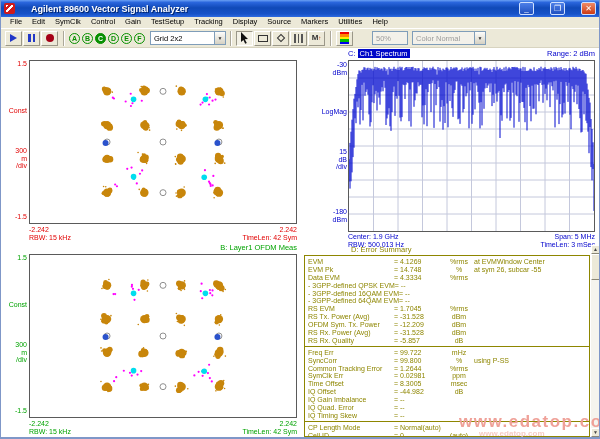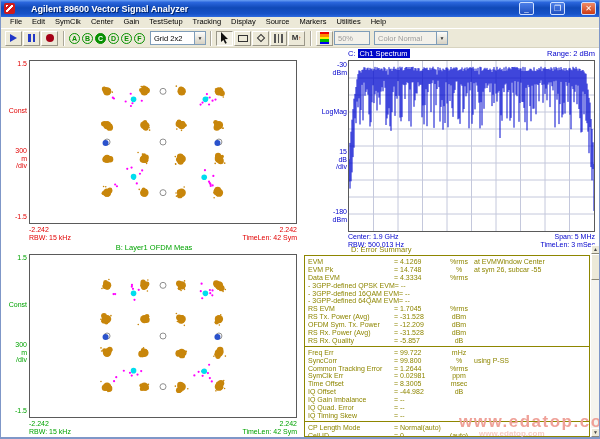--- a/index.html
+++ b/index.html
@@ -83,21 +83,21 @@
     <span class="title-text">Agilent 89600 Vector Signal Analyzer</span>
     <span class="win-btn win-min">_</span>
     <span class="win-btn win-max">❐</span>
     <span class="win-btn win-close">✕</span>
   </div>
 
   <div class="menubar">
       <span class="menu-item">File</span>
       <span class="menu-item">Edit</span>
       <span class="menu-item">SymClk</span>
-      <span class="menu-item">Center</span>
+      <span class="menu-item">Control</span>
       <span class="menu-item">Gain</span>
       <span class="menu-item">TestSetup</span>
       <span class="menu-item">Tracking</span>
       <span class="menu-item">Display</span>
       <span class="menu-item">Source</span>
       <span class="menu-item">Markers</span>
       <span class="menu-item">Utilities</span>
       <span class="menu-item">Help</span>
     </div>
 
@@ -116,21 +116,21 @@
       </span>
     <span class="tsep"></span>
     <span class="trace-btns">
         <span class="trace-btn">A</span>
         <span class="trace-btn">B</span>
         <span class="trace-btn active">C</span>
         <span class="trace-btn">D</span>
         <span class="trace-btn">E</span>
         <span class="trace-btn">F</span>
       </span>
-    <span class="combo" style="width:56px">
+    <span class="combo" style="width:76px">
       <span class="cval">Grid 2x2</span>
       <span class="carrow">▼</span>
     </span>
     <span class="tsep"></span>
     <span class="tbtn pressed">
       <svg width="10" height="12" viewBox="0 0 10 12">
           <path d="M1,0 L8,7 L4.8,7.3 L6.8,11 L5.2,11.8 L3.4,8.1 L1,10 Z" fill="#111"></path>
         </svg>
     </span>
     <span class="tbtn">
@@ -152,21 +152,21 @@
     <span class="tsep"></span>
     <span class="tbtn">
       <span class="cbar">
         <i style="background:#e00"></i>
           <i style="background:#f80"></i>
           <i style="background:#fe0"></i>
           <i style="background:#0b0"></i>
           <i style="background:#00e"></i>
       </span>
     </span>
-    <span class="combo disabled" style="width:36px;margin-left:0">
+    <span class="combo disabled" style="width:36px;margin-left:18px">
       <span class="cval">50%</span>
     </span>
     <span class="combo disabled" style="width:74px;margin-left:4px">
       <span class="cval">Color Normal</span>
       <span class="carrow">▼</span>
     </span>
   </div>
 
   <div class="ylab red" style="top:60px">1.5</div>
   <div class="ylab red" style="top:107px">Const</div>
@@ -385,21 +385,21 @@
         <line y1="136.0" y2="136.0" x1="0" x2="245" stroke="#c4c8dc" stroke-width="1"></line>
         <line y1="153.0" y2="153.0" x1="0" x2="245" stroke="#c4c8dc" stroke-width="1"></line>
         <path d="M0 98.2V120.6M1 81.9V127.6M2 70.7V120.3M3 58.7V111.4M4 48.1V96.1M5 37.7V86.7M6 32.9V57.3M7 26.0V62.2M8 18.3V40.6M9 13.1V46.3M10 9.4V37.3M11 9.9V63.5M12 11.6V49.0M13 9.0V23.9M14 8.6V59.4M15 6.2V21.6M16 6.6V34.8M17 9.0V30.9M18 7.3V28.4M19 6.7V33.7M20 9.1V53.4M21 6.9V65.5M22 8.2V61.2M23 7.6V41.3M24 9.5V24.3M25 7.9V42.1M26 5.9V33.3M27 8.7V29.9M28 6.2V49.5M29 7.4V31.5M30 7.0V36.6M31 8.8V43.7M32 7.6V30.6M33 7.7V26.2M34 9.6V30.3M35 6.1V19.9M36 7.3V26.8M37 10.1V64.0M38 8.3V57.4M39 13.7V53.6M40 6.2V47.2M41 8.2V65.3M42 7.7V69.9M43 10.0V51.2M44 7.8V31.1M45 5.8V25.5M46 8.2V54.9M47 7.7V35.0M48 8.9V37.7M49 6.5V20.1M50 9.0V34.8M51 5.7V56.6M52 7.2V60.3M53 5.9V56.1M54 9.5V23.5M55 9.1V24.1M56 7.0V38.0M57 6.0V23.7M58 6.0V21.1M59 7.8V22.1M60 6.0V60.2M61 8.0V28.5M62 6.1V65.6M63 6.1V21.4M64 5.8V21.2M65 9.4V45.8M66 7.0V39.3M67 7.4V32.3M68 9.7V32.5M69 7.1V21.3M70 7.3V25.3M71 10.2V23.8M72 9.7V23.8M73 9.7V56.3M74 8.0V44.4M75 6.3V63.4M76 7.1V44.1M77 7.4V28.2M78 6.7V65.2M79 8.9V31.1M80 9.2V22.9M81 6.7V22.9M82 8.6V51.1M83 7.1V22.2M84 5.7V19.3M85 7.7V66.9M86 8.3V23.0M87 8.6V44.2M88 13.6V28.0M89 6.1V19.7M90 9.3V26.1M91 6.8V60.6M92 8.8V45.9M93 10.2V39.1M94 7.6V68.7M95 8.6V45.2M96 9.1V62.0M97 6.7V21.3M98 6.4V42.5M99 7.6V66.3M100 9.6V23.2M101 8.5V40.0M102 6.0V24.4M103 8.3V47.2M104 7.4V55.9M105 6.5V32.1M106 7.4V28.9M107 6.2V20.5M108 6.7V20.4M109 9.8V58.3M110 9.0V57.5M111 8.6V62.9M112 8.3V23.4M113 6.4V24.8M114 9.9V51.4M115 7.9V48.0M116 6.7V25.3M117 9.3V35.3M118 6.3V32.3M119 7.9V21.6M120 6.9V67.3M121 6.2V29.4M122 6.6V20.9M123 7.2V62.8M124 5.9V53.8M125 7.6V22.2M126 10.0V48.4M127 7.6V21.5M128 9.8V24.6M129 6.8V30.9M130 13.4V41.7M131 5.8V67.4M132 6.2V41.2M133 9.9V64.4M134 9.2V30.8M135 7.7V47.8M136 6.8V27.4M137 8.2V22.2M138 6.9V27.0M139 8.8V24.5M140 9.0V22.6M141 7.6V31.2M142 8.8V22.4M143 11.0V45.1M144 8.3V33.7M145 6.1V42.0M146 8.7V22.7M147 9.6V32.6M148 5.8V40.6M149 8.9V31.6M150 8.2V29.9M151 6.8V77.0M152 8.9V54.3M153 8.1V59.8M154 10.1V27.3M155 6.5V31.1M156 10.0V23.6M157 5.7V22.6M158 9.5V57.4M159 7.5V31.1M160 6.2V29.0M161 7.3V59.7M162 8.3V56.9M163 6.0V21.7M164 6.0V31.7M165 6.3V66.7M166 5.9V20.1M167 6.8V33.7M168 6.0V35.2M169 7.0V20.7M170 8.6V60.8M171 7.3V42.0M172 7.5V21.7M173 9.9V40.9M174 5.9V41.0M175 10.1V46.9M176 6.2V61.2M177 10.0V26.9M178 9.8V69.5M179 9.9V23.9M180 9.3V26.1M181 7.7V45.1M182 7.9V60.3M183 9.3V24.7M184 10.1V47.8M185 6.3V47.6M186 9.8V23.4M187 10.1V53.3M188 8.2V23.2M189 9.1V24.0M190 7.0V40.3M191 8.4V22.0M192 5.7V19.4M193 10.1V23.9M194 7.3V41.8M195 7.6V23.5M196 6.2V32.9M197 7.9V27.6M198 8.0V39.3M199 8.1V23.6M200 7.7V21.5M201 8.8V46.1M202 6.3V21.3M203 7.5V25.2M204 10.0V29.4M205 6.2V20.3M206 8.4V66.4M207 5.9V19.7M208 7.1V38.7M209 9.3V32.8M210 6.6V63.1M211 8.9V43.1M212 6.1V20.9M213 8.2V56.4M214 9.3V53.5M215 7.1V41.8M216 9.8V52.6M217 7.1V21.0M218 9.1V24.8M219 9.5V40.9M220 7.4V21.8M221 6.9V53.7M222 8.5V68.2M223 9.3V25.3M224 5.8V28.1M225 7.1V41.2M226 8.1V30.8M227 5.9V23.8M228 7.7V43.2M229 9.6V24.6M230 7.6V48.0M231 8.0V57.2M232 10.0V71.5M233 9.3V70.9M234 9.0V30.6M235 10.5V53.3M236 12.3V33.0M237 12.8V59.7M238 22.6V62.2M239 28.6V70.7M240 36.9V92.2M241 41.6V66.1M242 58.0V106.1M243 68.0V119.4M244 81.3V108.0M245 103.0V149.9" stroke="#0008cf" stroke-width="1" fill="none"></path>
       </svg>
   </div>
   <div class="cfoot blu">
     <span><span>Center: 1.9 GHz</span><br><span>RBW: 500.013  Hz</span></span>
     <span class="r"><span>Span: 5 MHz</span><br><span>TimeLen: 3 mSec</span></span>
   </div>
 
-  <div class="pane-hdr grn" style="left:19px;top:243px;width:268px;text-align:center">B: Layer1 OFDM Meas</div>
+  <div class="pane-hdr grn" style="left:28px;top:243px;width:268px;text-align:right">B: Layer1 OFDM Meas</div>
   <div class="ylab grn" style="top:254px">1.5</div>
   <div class="ylab grn" style="top:301px">Const</div>
   <div class="ylab grn" style="top:341px"><span>300</span><br><span>m</span><br><span>/div</span></div>
   <div class="ylab grn" style="top:407px">-1.5</div>
   <div class="plot-box" style="left:28px;top:254px;width:268px;height:164px">
     <svg id="svgB" width="266" height="162">
         <circle cx="77.0677966101695" cy="131.66666666666666" r="4.2" fill="#c8860b"></circle>
         <circle cx="79.17199883718649" cy="133.86312298245252" r="3.1617726452004966" fill="#c8860b"></circle>
         <circle cx="75.01548411751935" cy="132.77940346018693" r="3.2668551452303562" fill="#c8860b"></circle>
         <circle cx="78.35763254227054" cy="133.82767073577006" r="2.0287514688115342" fill="#c8860b"></circle>

